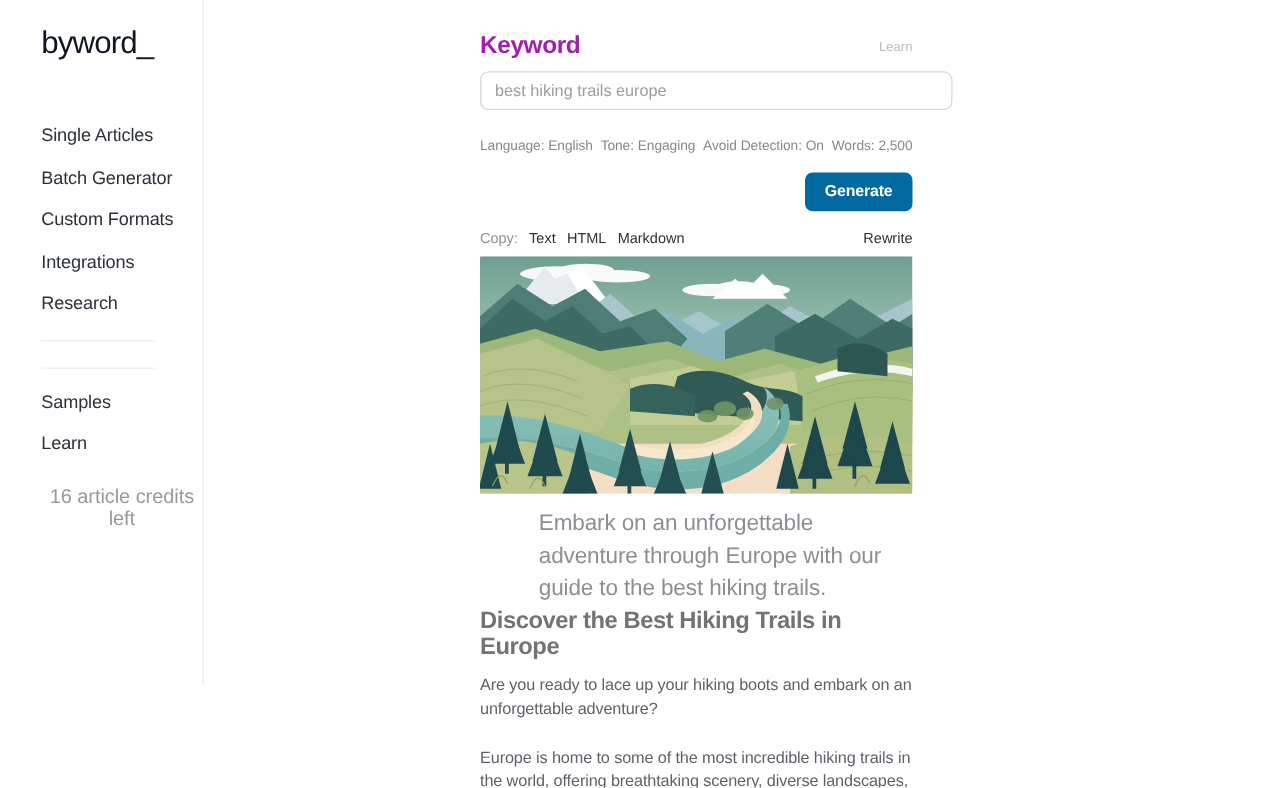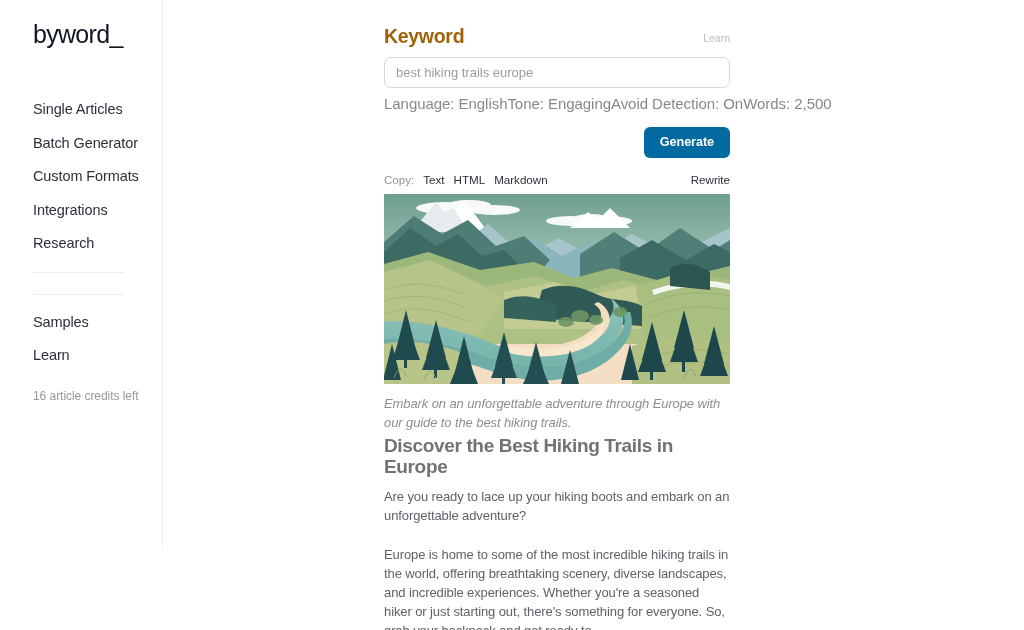--- a/index.html
+++ b/index.html
@@ -39,24 +39,25 @@
     cursor: pointer;
     letter-spacing: -0.1px;
   }
   .nav-item:last-child { margin-bottom: 0; }
   .nav-divider {
     width: 91px; height: 1px;
     background: #ededee;
     margin: 21px 0 20px 0;
   }
   .credits {
-    font-size: 12px;
+    font-size: 16px;
     color: #97999d;
     margin-top: 26px;
     letter-spacing: -0.05px;
+    text-align: center;
   }
 
   
   .main {
     flex: 1;
     position: relative;
     height: 630px;
   }
   .content {
     position: absolute;
@@ -66,56 +67,56 @@
     padding-top: 26px;
   }
   .kw-head {
     display: flex;
     align-items: flex-start;
     justify-content: space-between;
   }
   .kw-title {
     font-size: 19.5px;
     font-weight: 700;
-    color: #a16207;
+    color: #a21caf;
     letter-spacing: -0.3px;
     line-height: 1.1;
   }
   .kw-learn {
     font-size: 10.5px;
     color: #b9bbbf;
     cursor: pointer;
     margin-top: 6px;
   }
   .kw-sub {
     font-size: 12.8px;
     color: #3e434b;
     margin-top: 5px;
     letter-spacing: -0.15px;
   }
   .kw-input {
     display: block;
-    width: 346px;
+    width: 378px;
     height: 31px;
     margin-top: 10px;
     border: 1px solid #d6d8db;
     border-radius: 7px;
     padding: 0 11px;
     font-size: 13px;
     font-family: "Liberation Sans", sans-serif;
     color: #1d4ed8;
     background: #fff;
     outline: none;
   }
   .kw-input::placeholder { color: #9a9ca0; }
   .meta-row {
     display: flex;
     justify-content: space-between;
-    margin-top: 7px;
-    font-size: 15px;
+    margin-top: 23px;
+    font-size: 11px;
     color: #85888d;
     letter-spacing: -0.05px;
   }
   .meta-item { white-space: nowrap; }
 
   .gen-row {
     display: flex;
     justify-content: flex-end;
     margin-top: 15px;
   }
@@ -149,25 +150,25 @@
     width: 346px;
     height: 190px;
     margin-top: 8px;
     display: block;
     border-radius: 1px;
     overflow: hidden;
   }
 
   .caption {
     margin-top: 11px;
-    font-size: 13px;
-    font-style: italic;
+    font-size: 18px;
     color: #8b8e93;
     line-height: 1.43;
     letter-spacing: -0.1px;
+    margin-left: 47px;
   }
   .art-h2 {
     margin-top: 2px;
     font-size: 19px;
     font-weight: 700;
     color: #737373;
     letter-spacing: -0.35px;
     line-height: 1.15;
   }
   .art-p {

